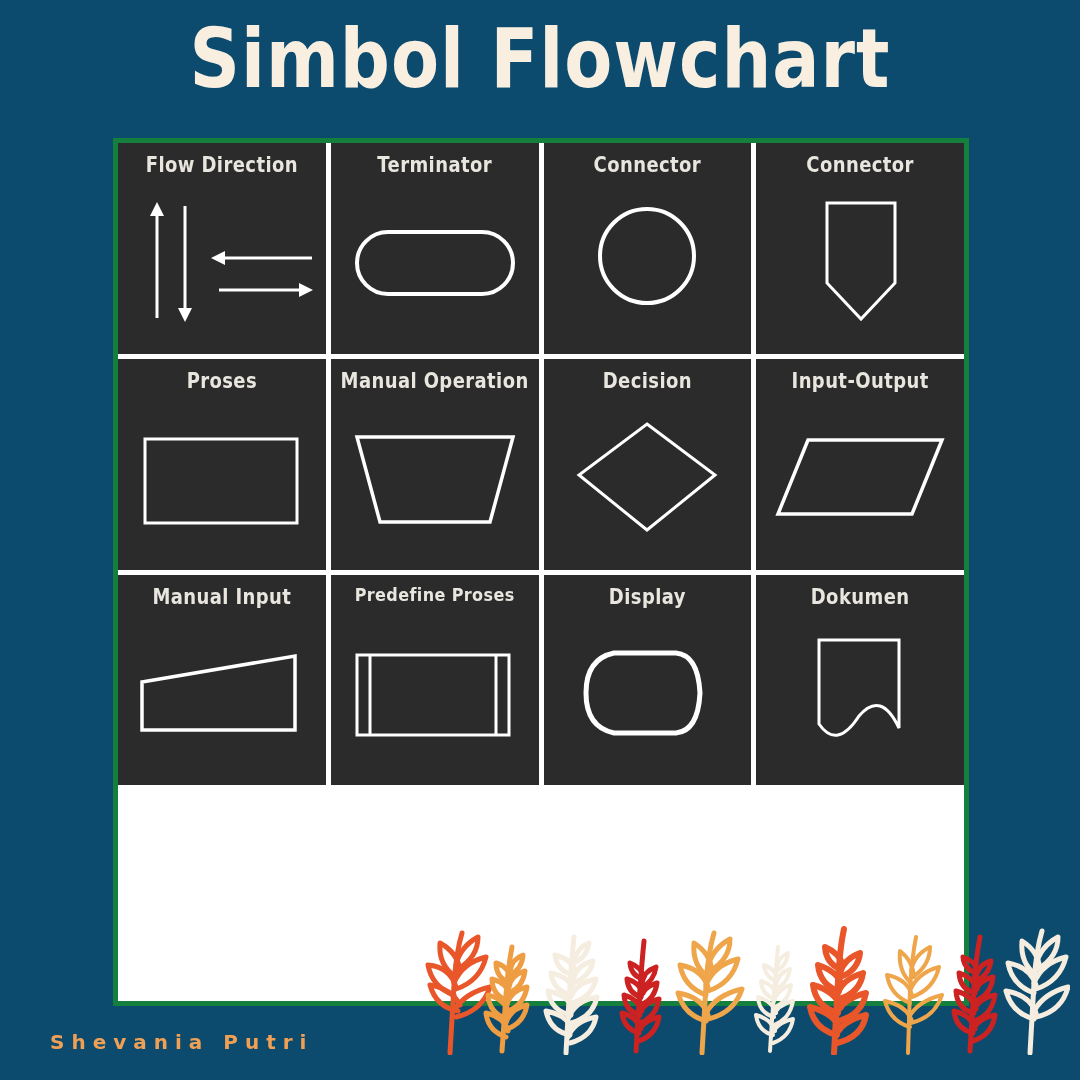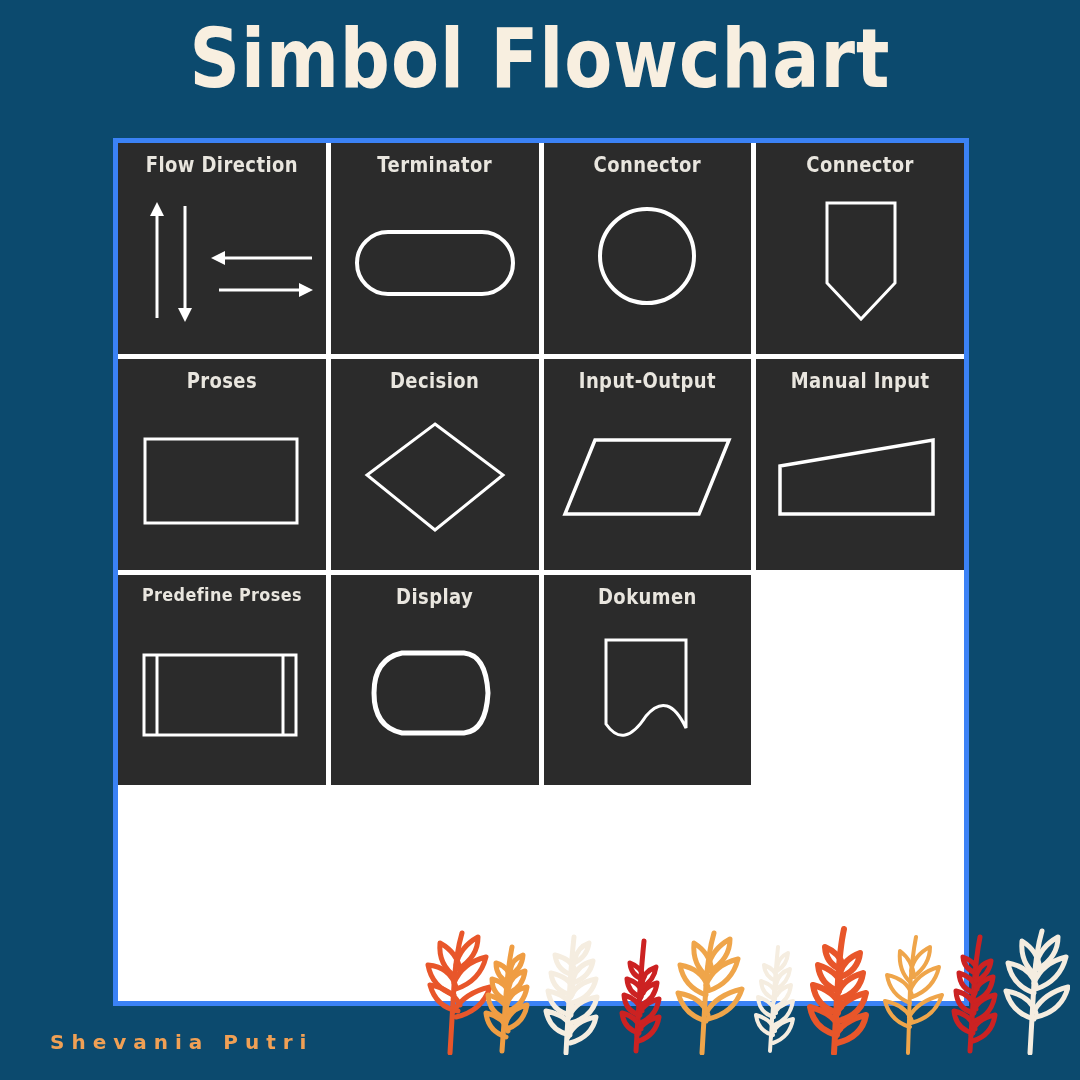--- a/index.html
+++ b/index.html
@@ -29,21 +29,21 @@
     line-height:1.05;
     transform:scaleY(1.18);
     transform-origin:top center;
   }
 
   
   .grid-wrap{
     position:absolute;
     left:113px;top:138px;
     width:856px;height:868px;
-    border:5px solid #3b82f6;
+    border:5px solid #15803d;
     box-sizing:border-box;
     background:#ffffff;
     display:grid;
     grid-template-columns:repeat(4,1fr);
     grid-template-rows:repeat(4,1fr);
     gap:5px;
     padding:0;
   }
   .cell{
     background:#2b2b2b;
@@ -152,20 +152,28 @@
 
     <div class="cell">
       <div class="cell-label">Proses</div>
       <div class="cell-art">
         <svg width="180" height="120" viewBox="0 0 180 120">
           <rect x="13" y="22" width="152" height="84" fill="none" stroke="#ffffff" stroke-width="3"></rect>
         </svg>
       </div>
     </div>
 
+    <div class="cell">
+      <div class="cell-label">Manual Operation</div>
+      <div class="cell-art">
+        <svg width="180" height="120" viewBox="0 0 180 120">
+          <polygon points="12,20 168,20 145,105 35,105" fill="none" stroke="#ffffff" stroke-width="3.5"></polygon>
+        </svg>
+      </div>
+    </div>
 
     <div class="cell">
       <div class="cell-label">Decision</div>
       <div class="cell-art">
         <svg width="160" height="130" viewBox="0 0 160 130">
           <polygon points="80,12 148,63 80,118 12,63" fill="none" stroke="#ffffff" stroke-width="3"></polygon>
         </svg>
       </div>
     </div>
 

